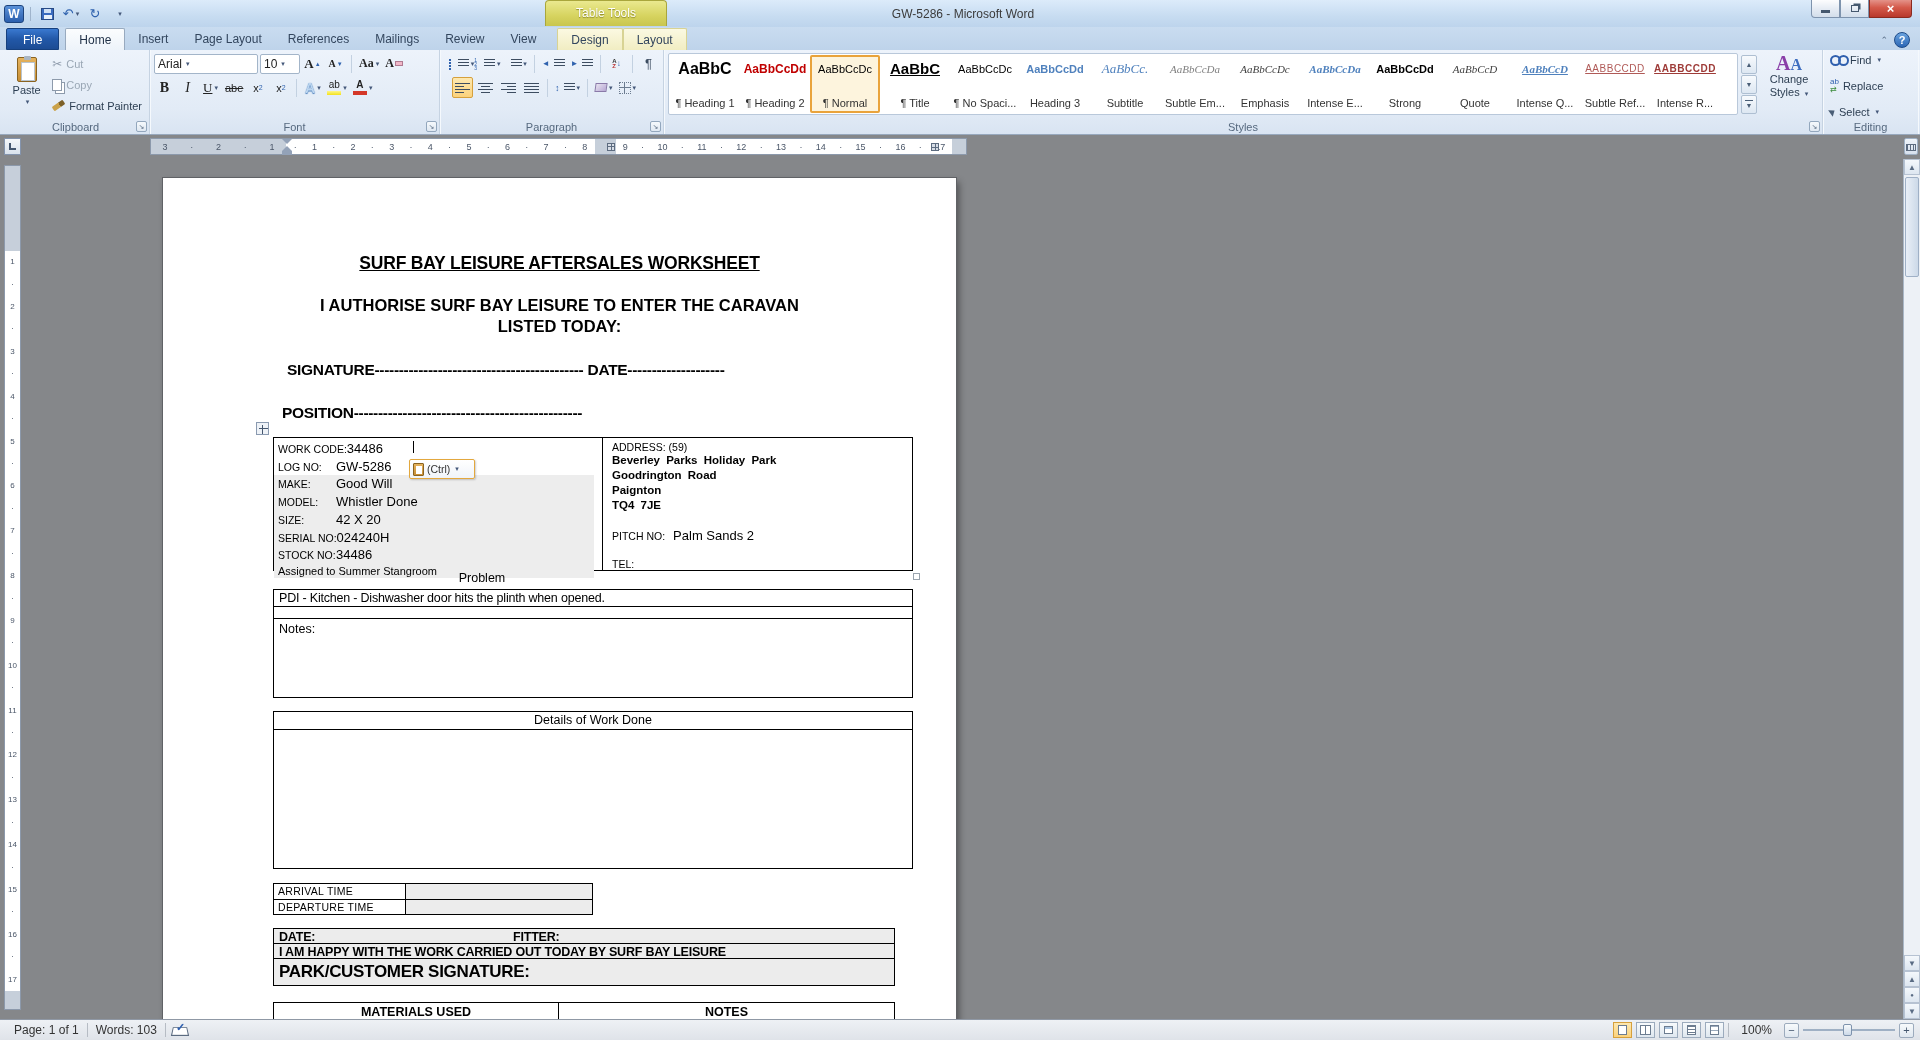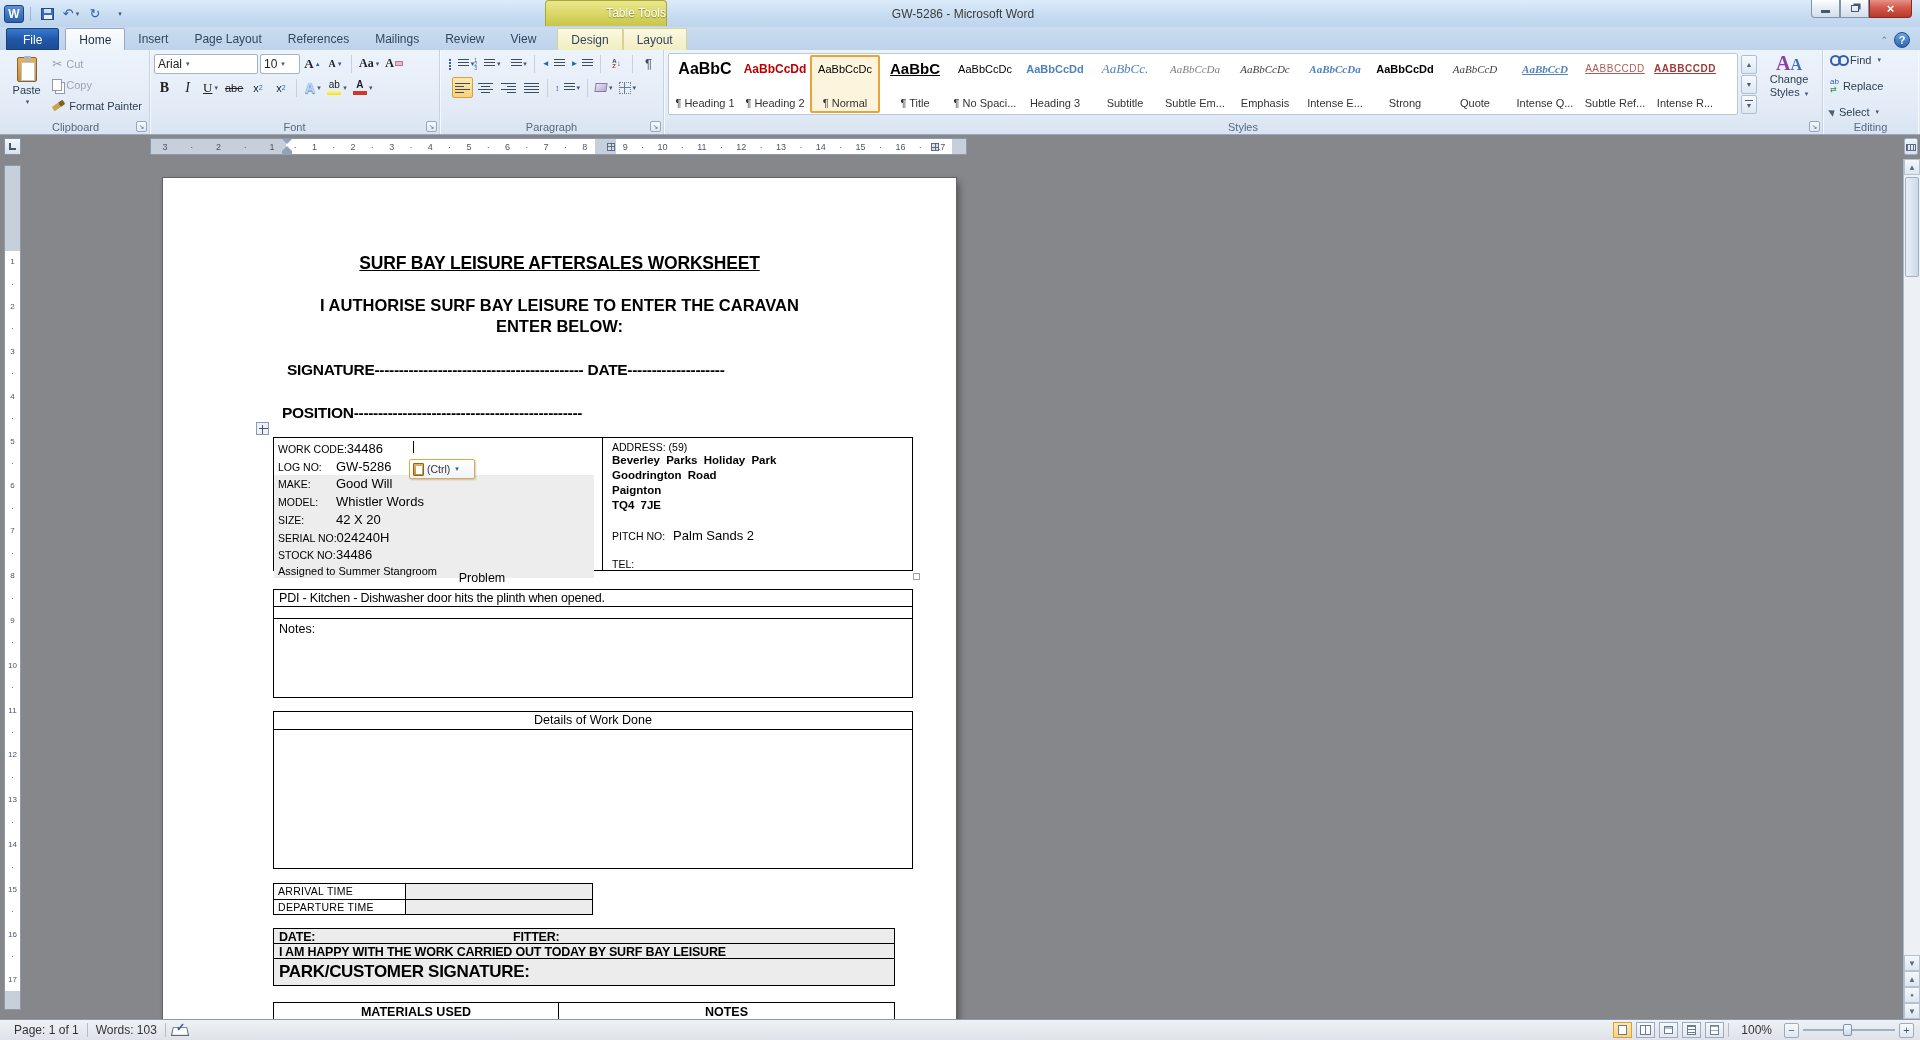--- a/index.html
+++ b/index.html
@@ -9,21 +9,21 @@
 
 .titlebar{height:27px;background:linear-gradient(#dcebfa,#c7dcf1 60%,#bdd4ec);position:relative;display:flex;align-items:center;flex:none}
 .qat{display:flex;align-items:center;gap:4px;padding-left:4px;height:100%}
 .wlogo{width:20px;height:18px;background:linear-gradient(#5a91d8,#2b5fae);border:1px solid #1d447e;border-radius:3px;color:#fff;font-weight:bold;font-size:12px;text-align:center;line-height:16px}
 .qat-sep{width:1px;height:14px;background:#9fb4cc;margin:0 2px}
 .qat-btn{height:20px;min-width:20px;display:flex;align-items:center;justify-content:center;border-radius:2px;font-size:13px;color:#2f62ae}
 .ic-save{width:13px;height:12px;background:#3a6bbf;border:1px solid #274a85;position:relative}
 .ic-save:before{content:"";position:absolute;left:2px;top:0;width:7px;height:4px;background:#cfe0f5}
 .ic-save:after{content:"";position:absolute;left:2px;bottom:0;width:8px;height:4px;background:#e8f0fa}
 .dd{font-size:7px;color:#44587a;margin-left:2px}
-.ctx-tools{position:absolute;left:545px;top:0;width:122px;height:26px;background:linear-gradient(#eae98f,#d6d35f 60%,#c9c64e);border:1px solid #a9a63c;border-bottom:none;border-radius:4px 4px 0 0;color:#fff;font-size:12px;text-align:right;line-height:25px;text-shadow:0 1px 1px #8a882b}
+.ctx-tools{position:absolute;left:545px;top:0;width:122px;height:26px;background:linear-gradient(#eae98f,#d6d35f 60%,#c9c64e);border:1px solid #a9a63c;border-bottom:none;border-radius:4px 4px 0 0;color:#fff;font-size:12px;text-align:center;line-height:25px;text-shadow:0 1px 1px #8a882b}
 .win-title{position:absolute;left:6px;right:0;text-align:center;font-size:12px;color:#3b3b3b;pointer-events:none}
 .winbtns{position:absolute;right:8px;top:0;display:flex}
 .wbtn{width:29px;height:18px;border:1px solid #7e93ad;border-top:none;background:linear-gradient(#fdfdfe,#e6ecf4 50%,#d3deeb);display:flex;align-items:center;justify-content:center;color:#45586e;font-size:11px}
 .wbtn.first{border-radius:0 0 0 4px}
 .wbtn.close{width:43px;background:linear-gradient(#e49289,#d4594a 45%,#b8392c);border-color:#8a2a1f;border-radius:0 0 4px 0;color:#fff;font-weight:bold;font-size:13px}
 .ic-min{width:9px;height:3px;background:#45586e;margin-top:6px}
 .ic-restore{width:8px;height:7px;border:1.5px solid #45586e;box-shadow:2px -2px 0 -0.5px #45586e}
 
 
 .tabrow{height:23px;background:linear-gradient(#c9dcf0,#bed3ea);display:flex;align-items:flex-end;padding-left:6px;position:relative;flex:none}
@@ -678,40 +678,40 @@
           <span class="vnum">·</span>
           <span class="vnum">17</span>
         </div>
       <div class="vcap-bot"></div>
     </div>
 
     <div class="page">
       <div class="doc-title">SURF BAY LEISURE AFTERSALES WORKSHEET</div>
       <div class="doc-auth">
         <div>I AUTHORISE SURF BAY LEISURE TO ENTER THE CARAVAN</div>
-        <div>ENTER BELOW:</div>
+        <div>LISTED TODAY:</div>
       </div>
       <div class="doc-sig">SIGNATURE------------------------------------------- DATE--------------------</div>
       <div class="doc-pos">POSITION-----------------------------------------------</div>
       <div class="tbl-handle"></div>
 
       <div class="info-tbl">
         <div class="icellL">
           <div class="irows">
               <div class="irow">
               <span class="ilab">WORK CODE:</span><span class="ival">34486</span>
             </div>
               <div class="irow">
               <span class="ilab">LOG NO:</span><span class="ival">GW-5286</span>
             </div>
               <div class="irow">
               <span class="ilab">MAKE:</span><span class="ival">Good Will</span>
             </div>
               <div class="irow">
-              <span class="ilab">MODEL:</span><span class="ival">Whistler Words</span>
+              <span class="ilab">MODEL:</span><span class="ival">Whistler Done</span>
             </div>
               <div class="irow">
               <span class="ilab">SIZE:</span><span class="ival">42 X 20</span>
             </div>
               <div class="irow">
               <span class="ilab">SERIAL NO:</span><span class="ival">024240H</span>
             </div>
               <div class="irow">
               <span class="ilab">STOCK NO:</span><span class="ival">34486</span>
             </div>

